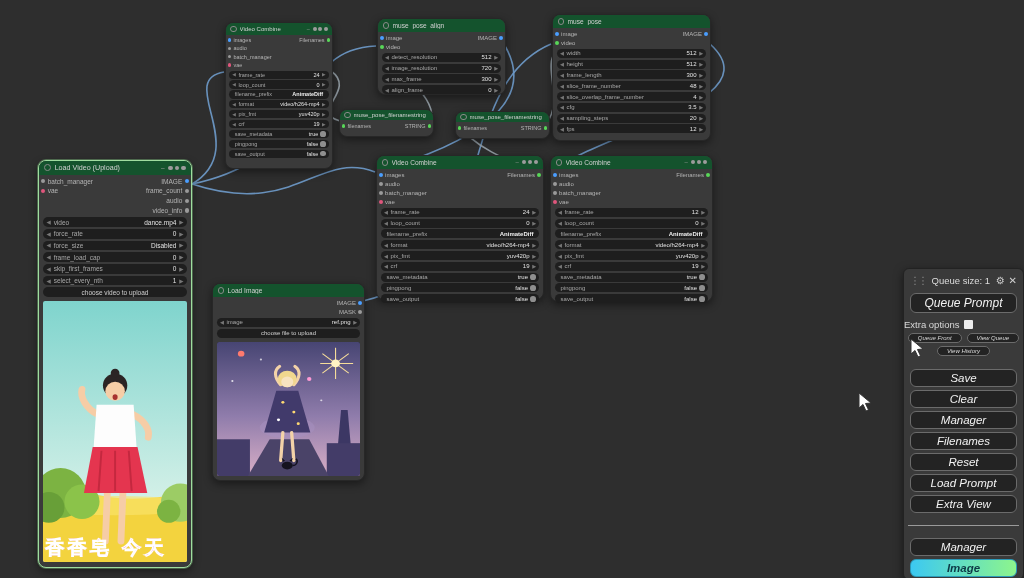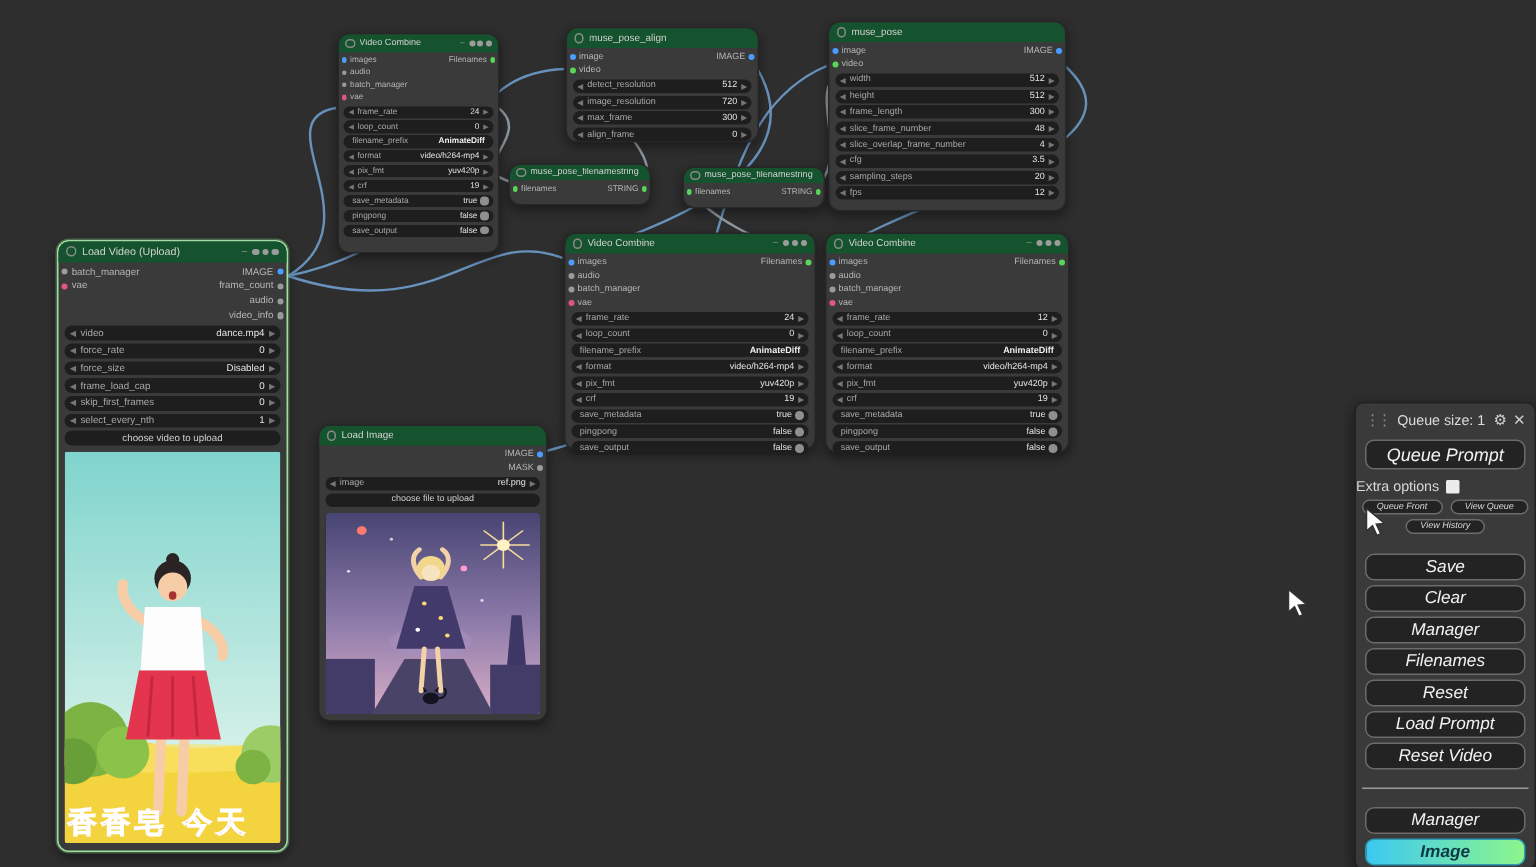--- a/index.html
+++ b/index.html
@@ -735,21 +735,21 @@
     <div class="pills">
       <button class="pill">View History</button>
     </div>
     <div class="actions">
         <button class="act">Save</button>
         <button class="act">Clear</button>
         <button class="act">Manager</button>
         <button class="act">Filenames</button>
         <button class="act">Reset</button>
         <button class="act">Load Prompt</button>
-        <button class="act">Reset Video</button>
+        <button class="act">Extra View</button>
       </div>
     <div class="divider"></div>
     <button class="act">Manager</button>
     <button class="act share">Image</button>
   </div>
 
   <svg class="cursor" style="left:910px;top:338px;" width="14" height="20">
     <path d="M1,1 L1,16 L5,12.5 L8,19 L10.5,17.8 L7.5,11.5 L13,11 Z" fill="#ffffff" stroke="#333" stroke-width="1"></path>
   </svg>
   <svg class="cursor" style="left:858px;top:392px;" width="14" height="20">

